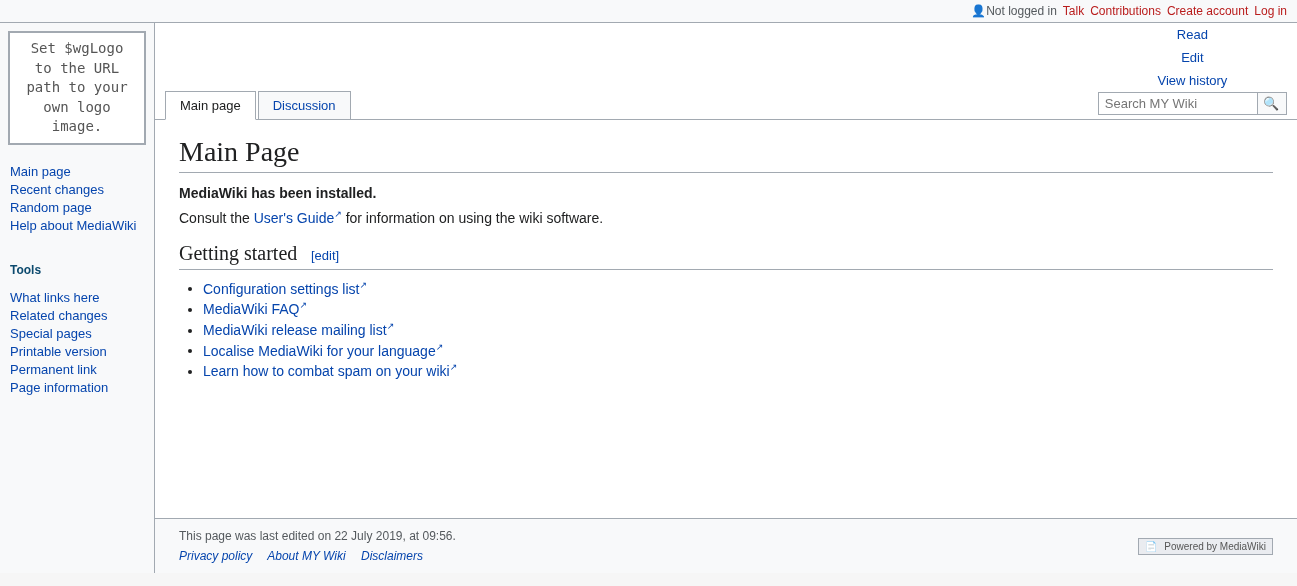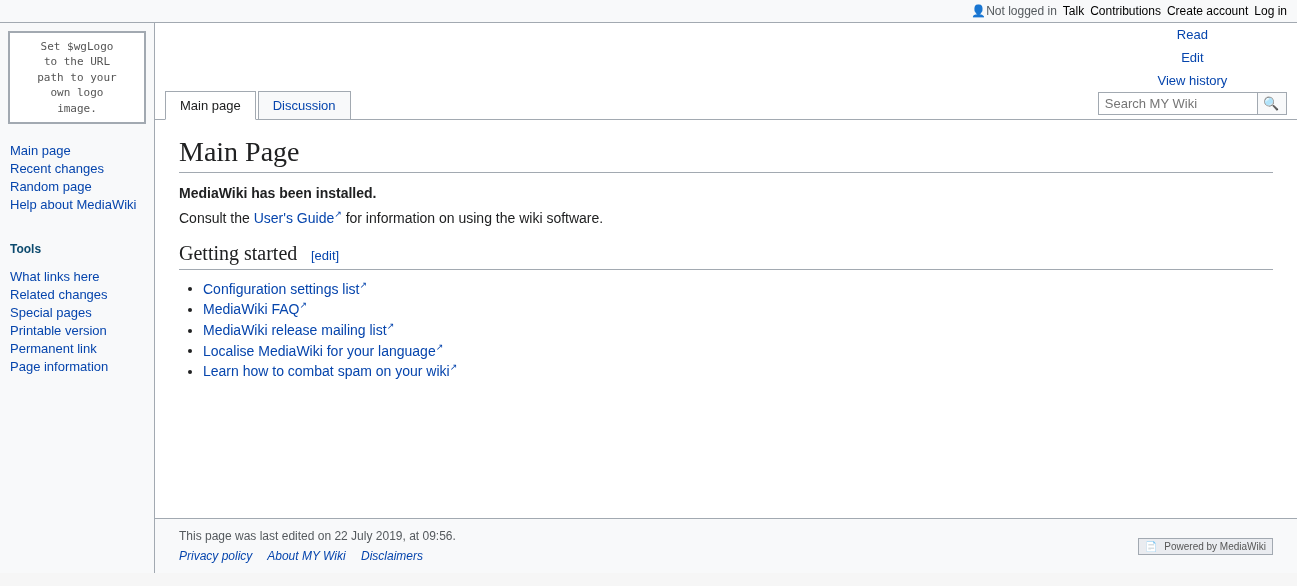--- a/index.html
+++ b/index.html
@@ -9,41 +9,41 @@
     #top-bar {
       background: #f8f9fa;
       border-bottom: 1px solid #a2a9b1;
       padding: 4px 10px;
       display: flex;
       justify-content: flex-end;
       align-items: center;
       font-size: 12px;
       color: #54595d;
     }
-    #top-bar a { color: #000000; text-decoration: none; margin-left: 6px; }
+    #top-bar a { color: #b91c1c; text-decoration: none; margin-left: 6px; }
 
     
     #layout { display: flex; min-height: 550px; }
 
     
     #sidebar {
       width: 155px;
       min-width: 155px;
       background: #f8f9fa;
       border-right: 1px solid #a2a9b1;
       padding: 0;
       flex-shrink: 0;
     }
     #logo-area {
       border: 2px solid #a2a9b1;
       margin: 8px;
       padding: 6px;
       background: #fff;
       text-align: center;
-      font-size: 11px;
+      font-size: 14px;
       font-family: monospace;
       color: #555;
       line-height: 1.4;
     }
     .sidebar-section { padding: 8px 10px 4px 10px; }
     .sidebar-nav { list-style: none; }
     .sidebar-nav li { margin: 2px 0; }
     .sidebar-nav li a { color: #0645ad; text-decoration: none; font-size: 13px; }
     .tools-label {
       font-size: 12px;

